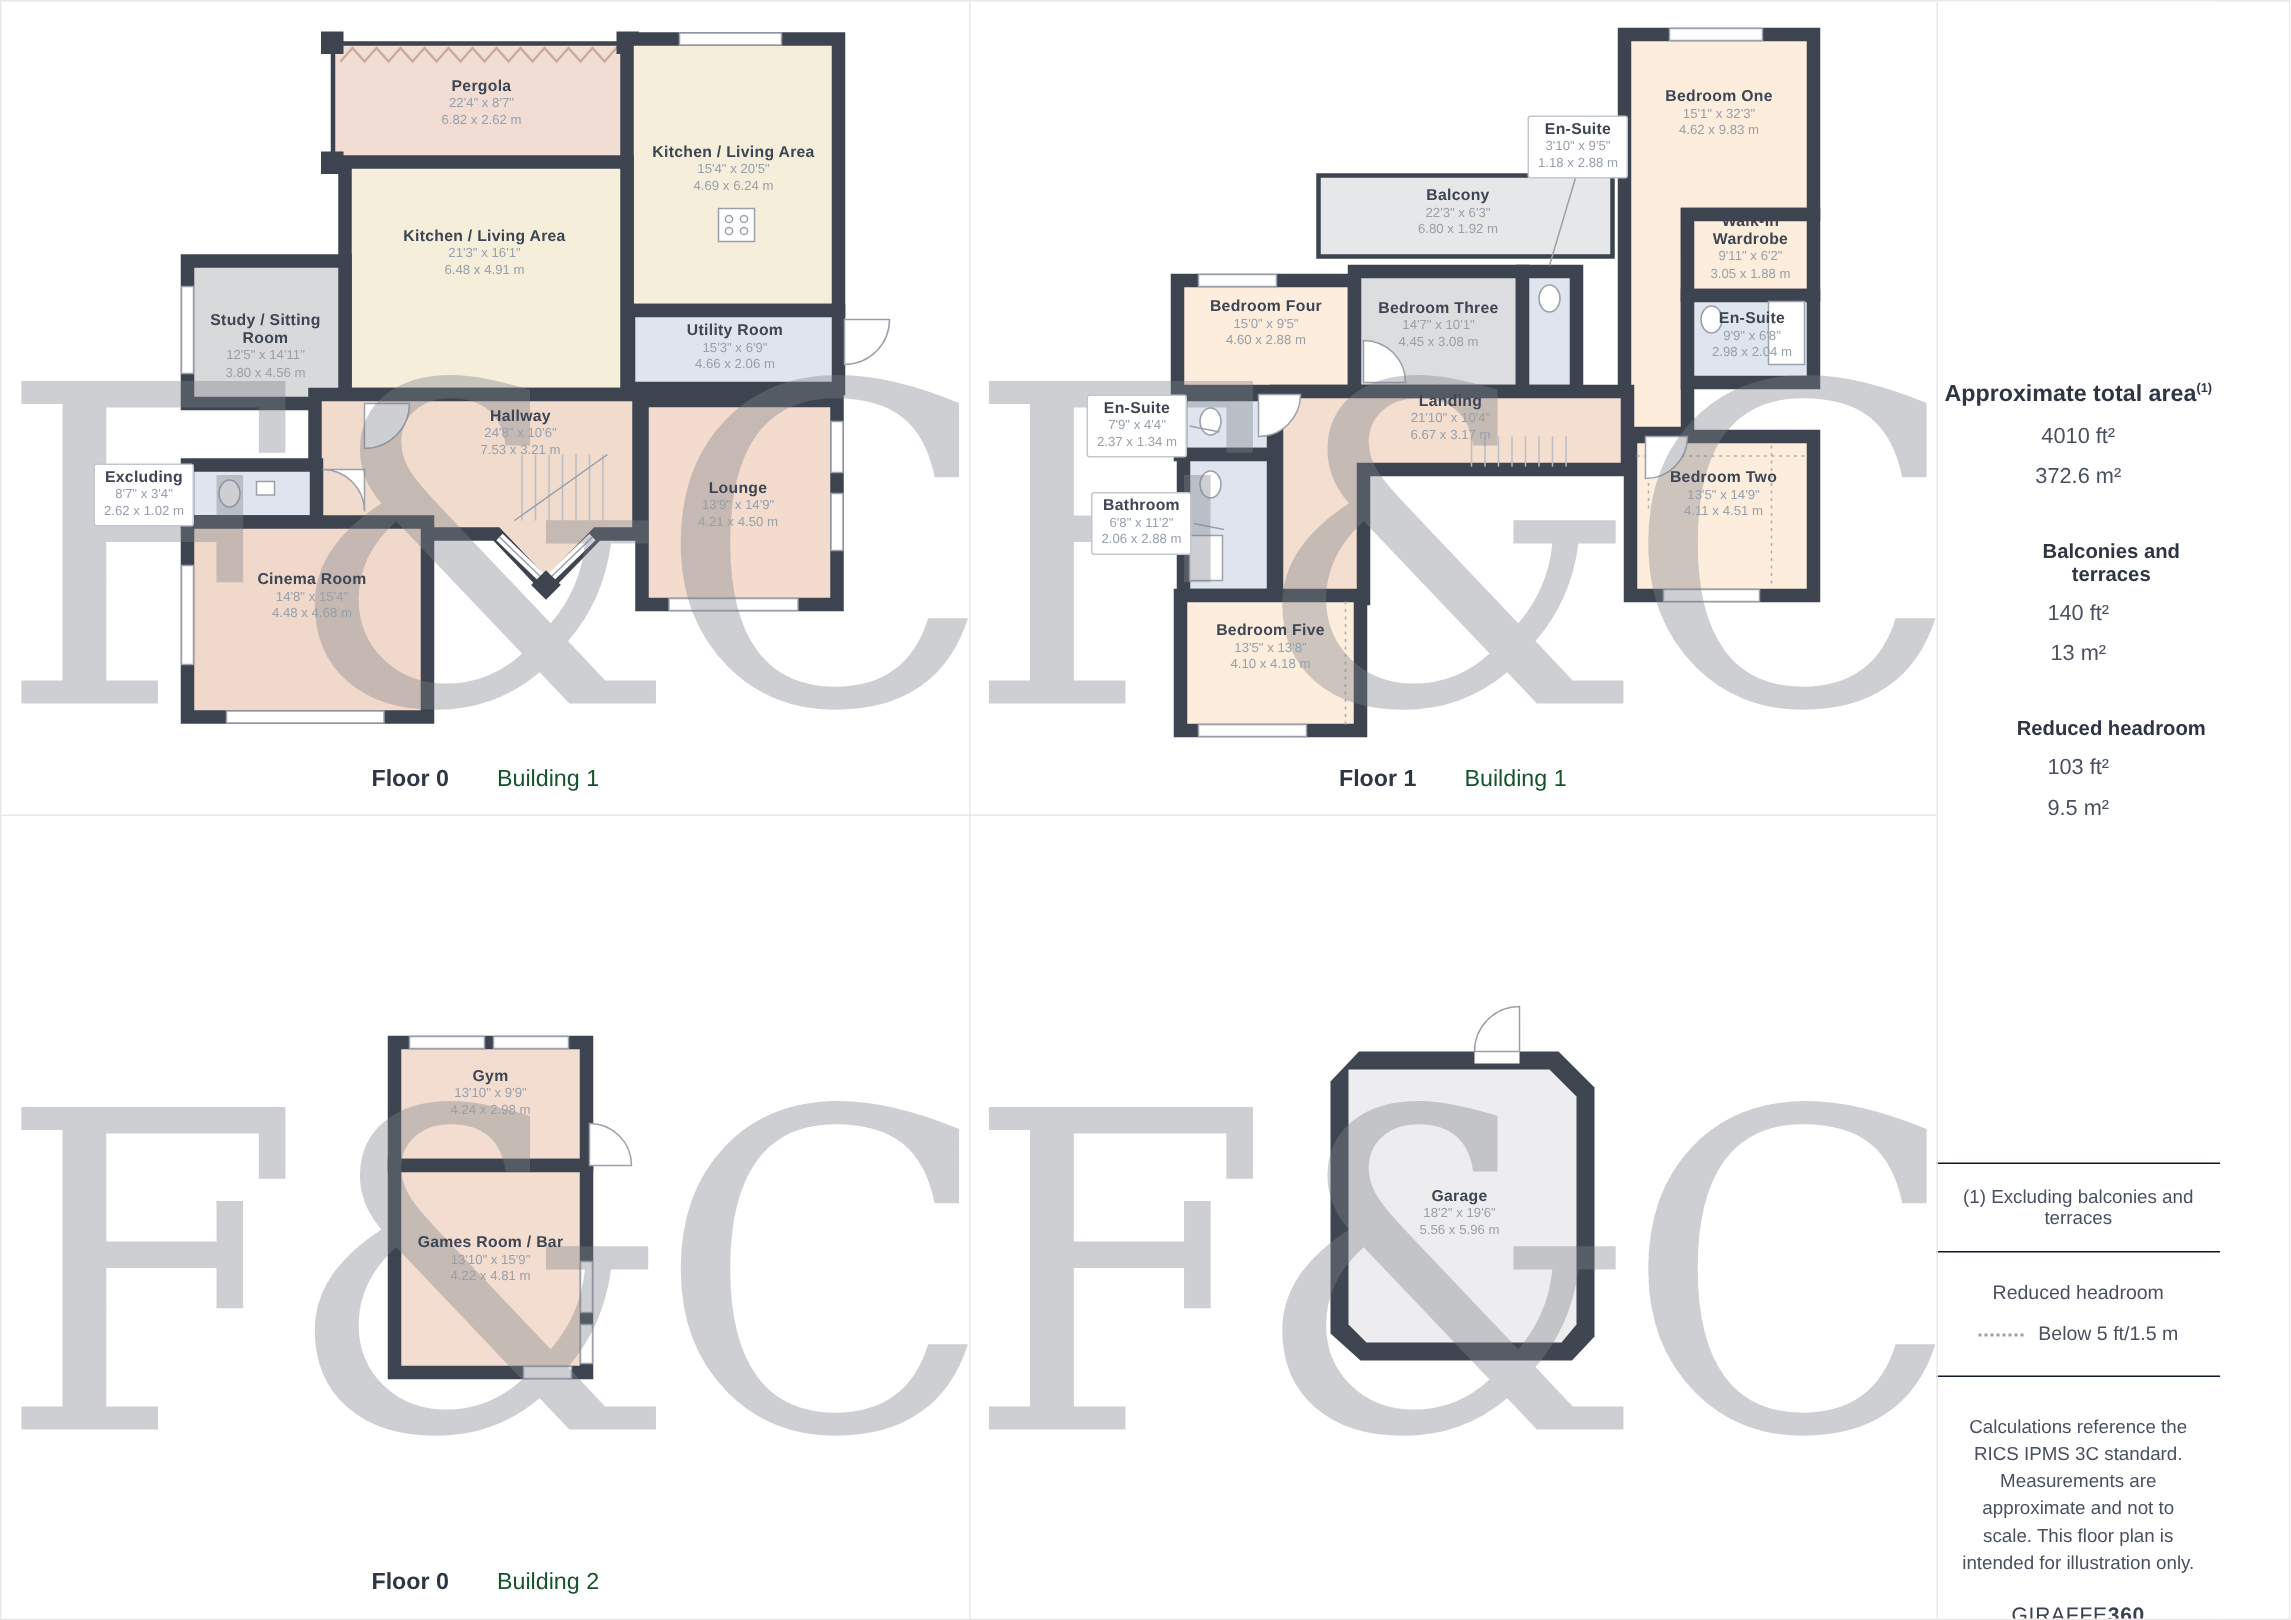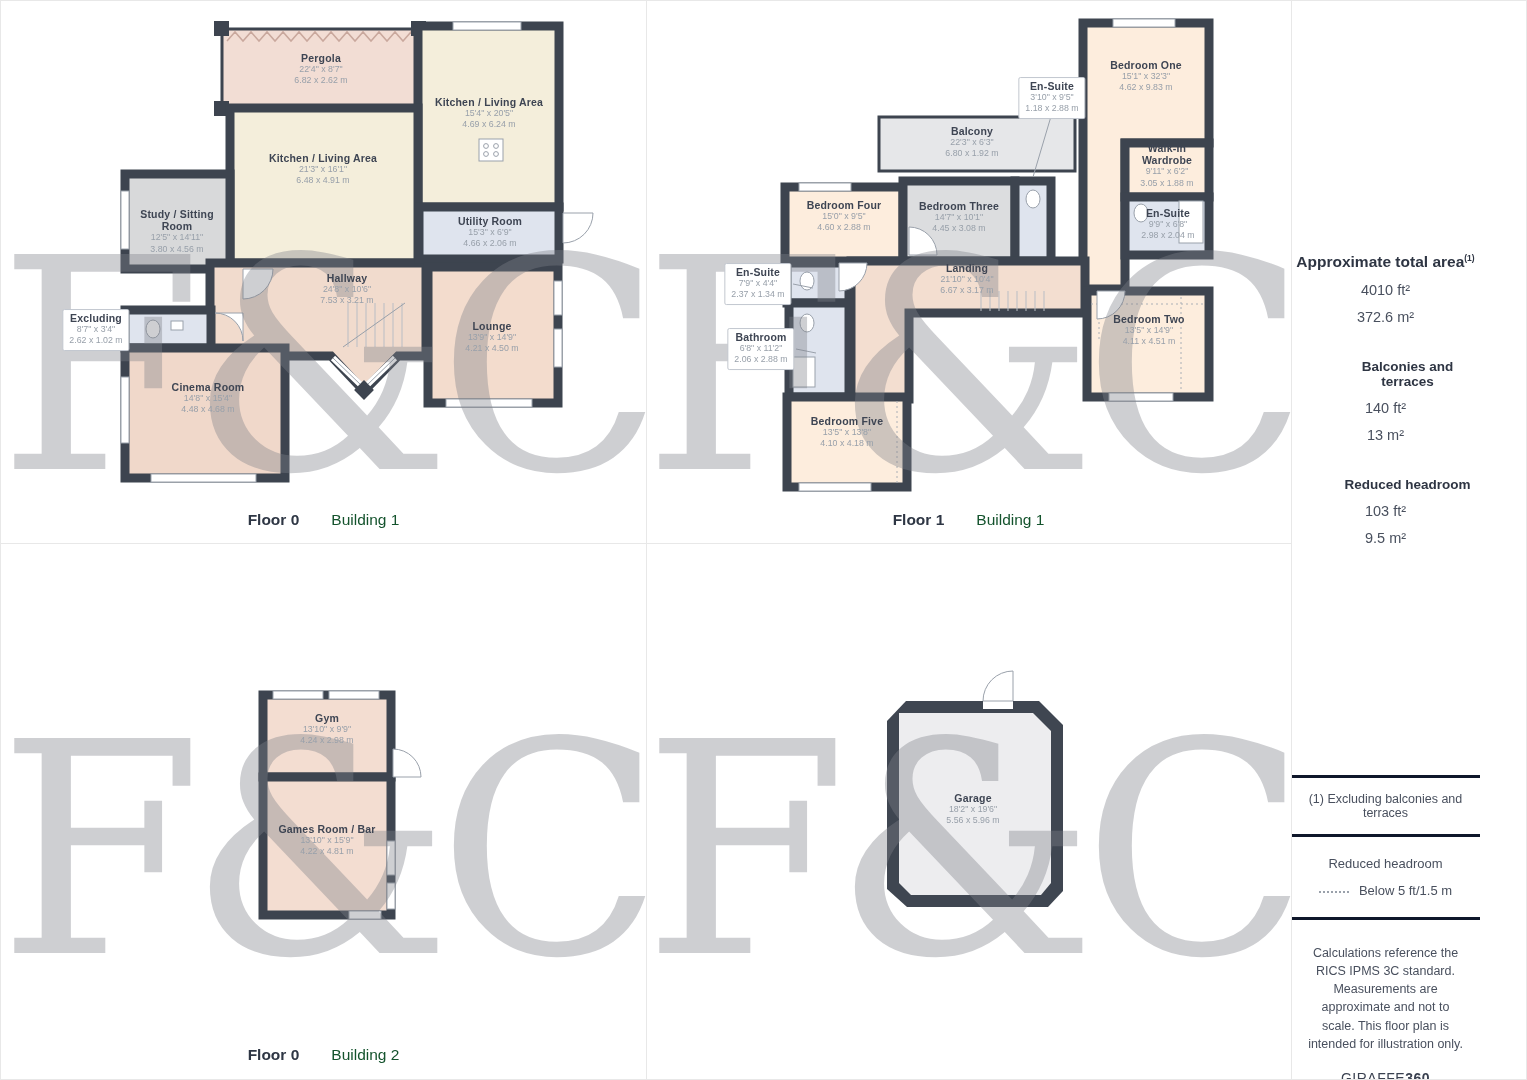--- a/index.html
+++ b/index.html
@@ -21,21 +21,21 @@
   .caption .floor{font-weight:700;color:#2e3644;margin-right:16px;}
   .caption .building{color:#14532d;margin-left:16px;}
   
   .sidebar{position:absolute;left:1290px;top:0;width:189px;height:1080px;background:#fff;}
   .sb-sec1{height:774px;box-sizing:border-box;padding-top:252px;text-align:center;}
   .sb-h{font-size:15.5px;font-weight:700;color:#2e3543;}
   .sb-h sup{font-size:8.5px;}
   .sb-v{font-size:14.5px;color:#49505e;margin-top:11px;}
   .sb-group{margin-top:34px;}
   .sb-group .sb-h{font-size:13.5px;padding-left:44px;}
-  .sb-cell{border-top:3px solid #0f172a;box-sizing:border-box;text-align:center;color:#49505e;}
+  .sb-cell{border-top:1px solid #0f172a;box-sizing:border-box;text-align:center;color:#49505e;}
   .sb-foot{height:59px;display:flex;align-items:center;justify-content:center;font-size:12.5px;}
   .sb-legend{height:83px;padding-top:19px;font-size:13px;}
   .legend-row{margin-top:12px;font-size:13px;}
   .dotted{display:inline-block;width:30px;border-top:2px dotted #9aa1ab;vertical-align:middle;
           margin-right:10px;}
   .sb-disc{height:164px;padding:24px 16px 1px;font-size:12.5px;line-height:1.45;}
   .brand{margin-top:15px;font-size:14px;letter-spacing:.5px;color:#3a4150;}
   .brand b{font-weight:700;}
 </style>
 </head>

